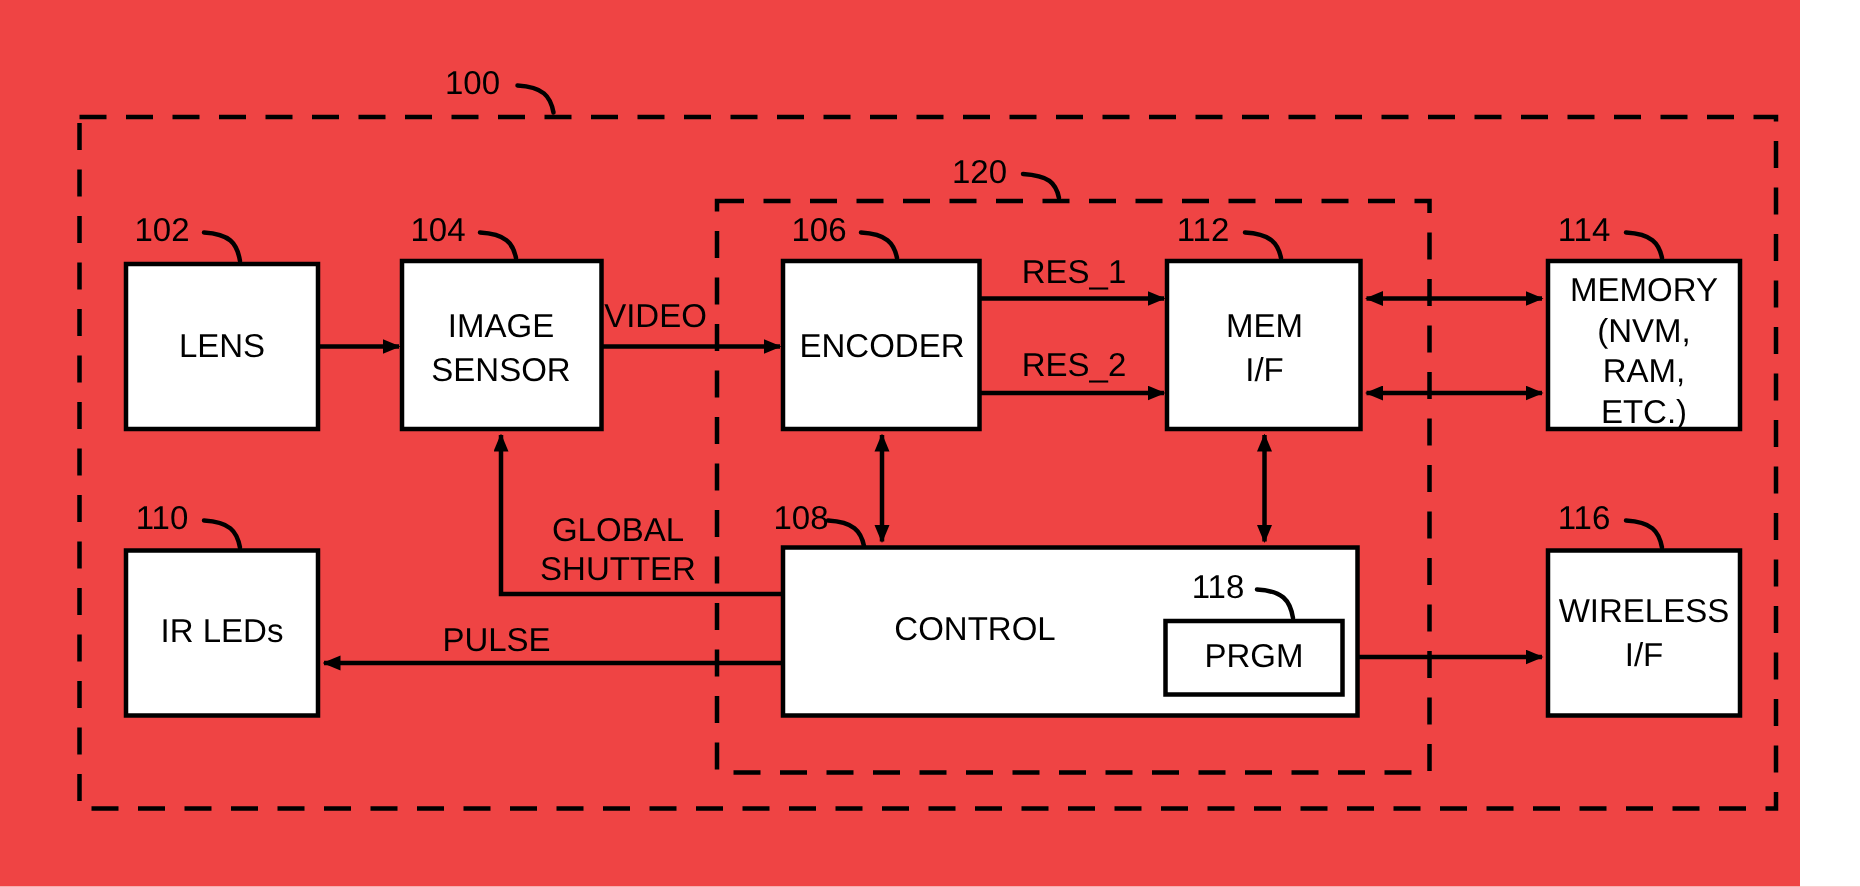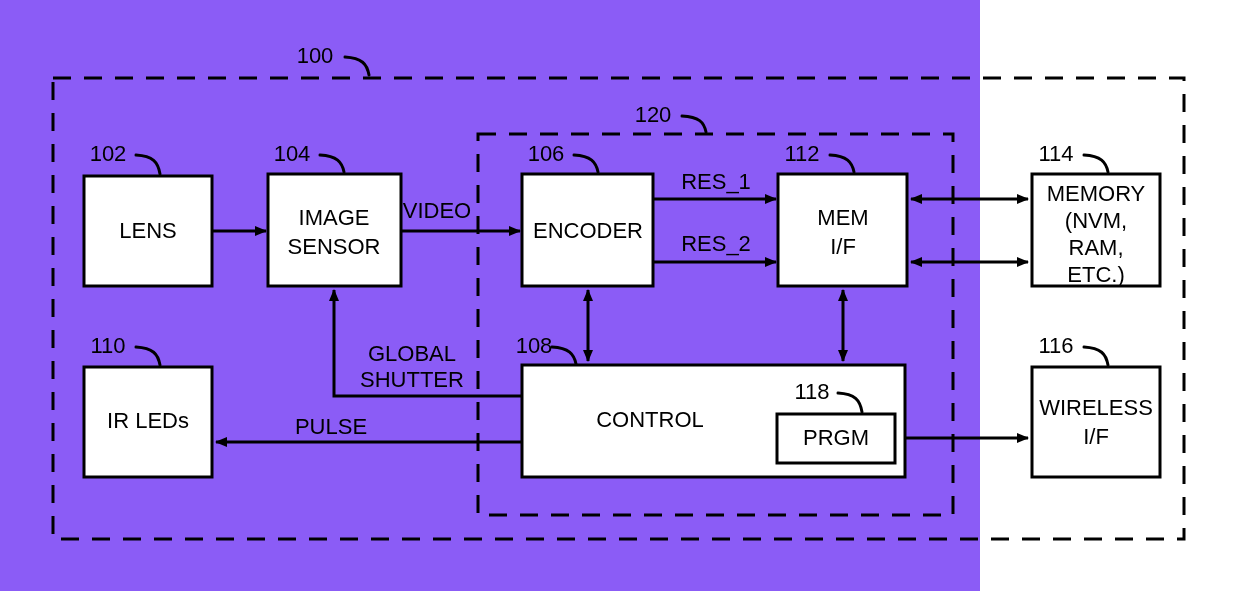--- a/index.html
+++ b/index.html
@@ -2,23 +2,23 @@
 <html><head>
 <meta charset="utf-8">
 <style>
   html, body {
     margin: 0;
     padding: 0;
     background: #ffffff;
   }
   #canvas {
     position: relative;
-    width: 980px;
+    width: 1200px;
     height: 591px;
-    background: #8b5cf6;
+    background: #ef4444;
     font-family: "Liberation Sans", sans-serif;
   }
   svg#diagram {
     display: block;
     width: 1240px;
     height: 591px;
   }
   .box-rect {
     fill: #ffffff;
     stroke: #000000;

